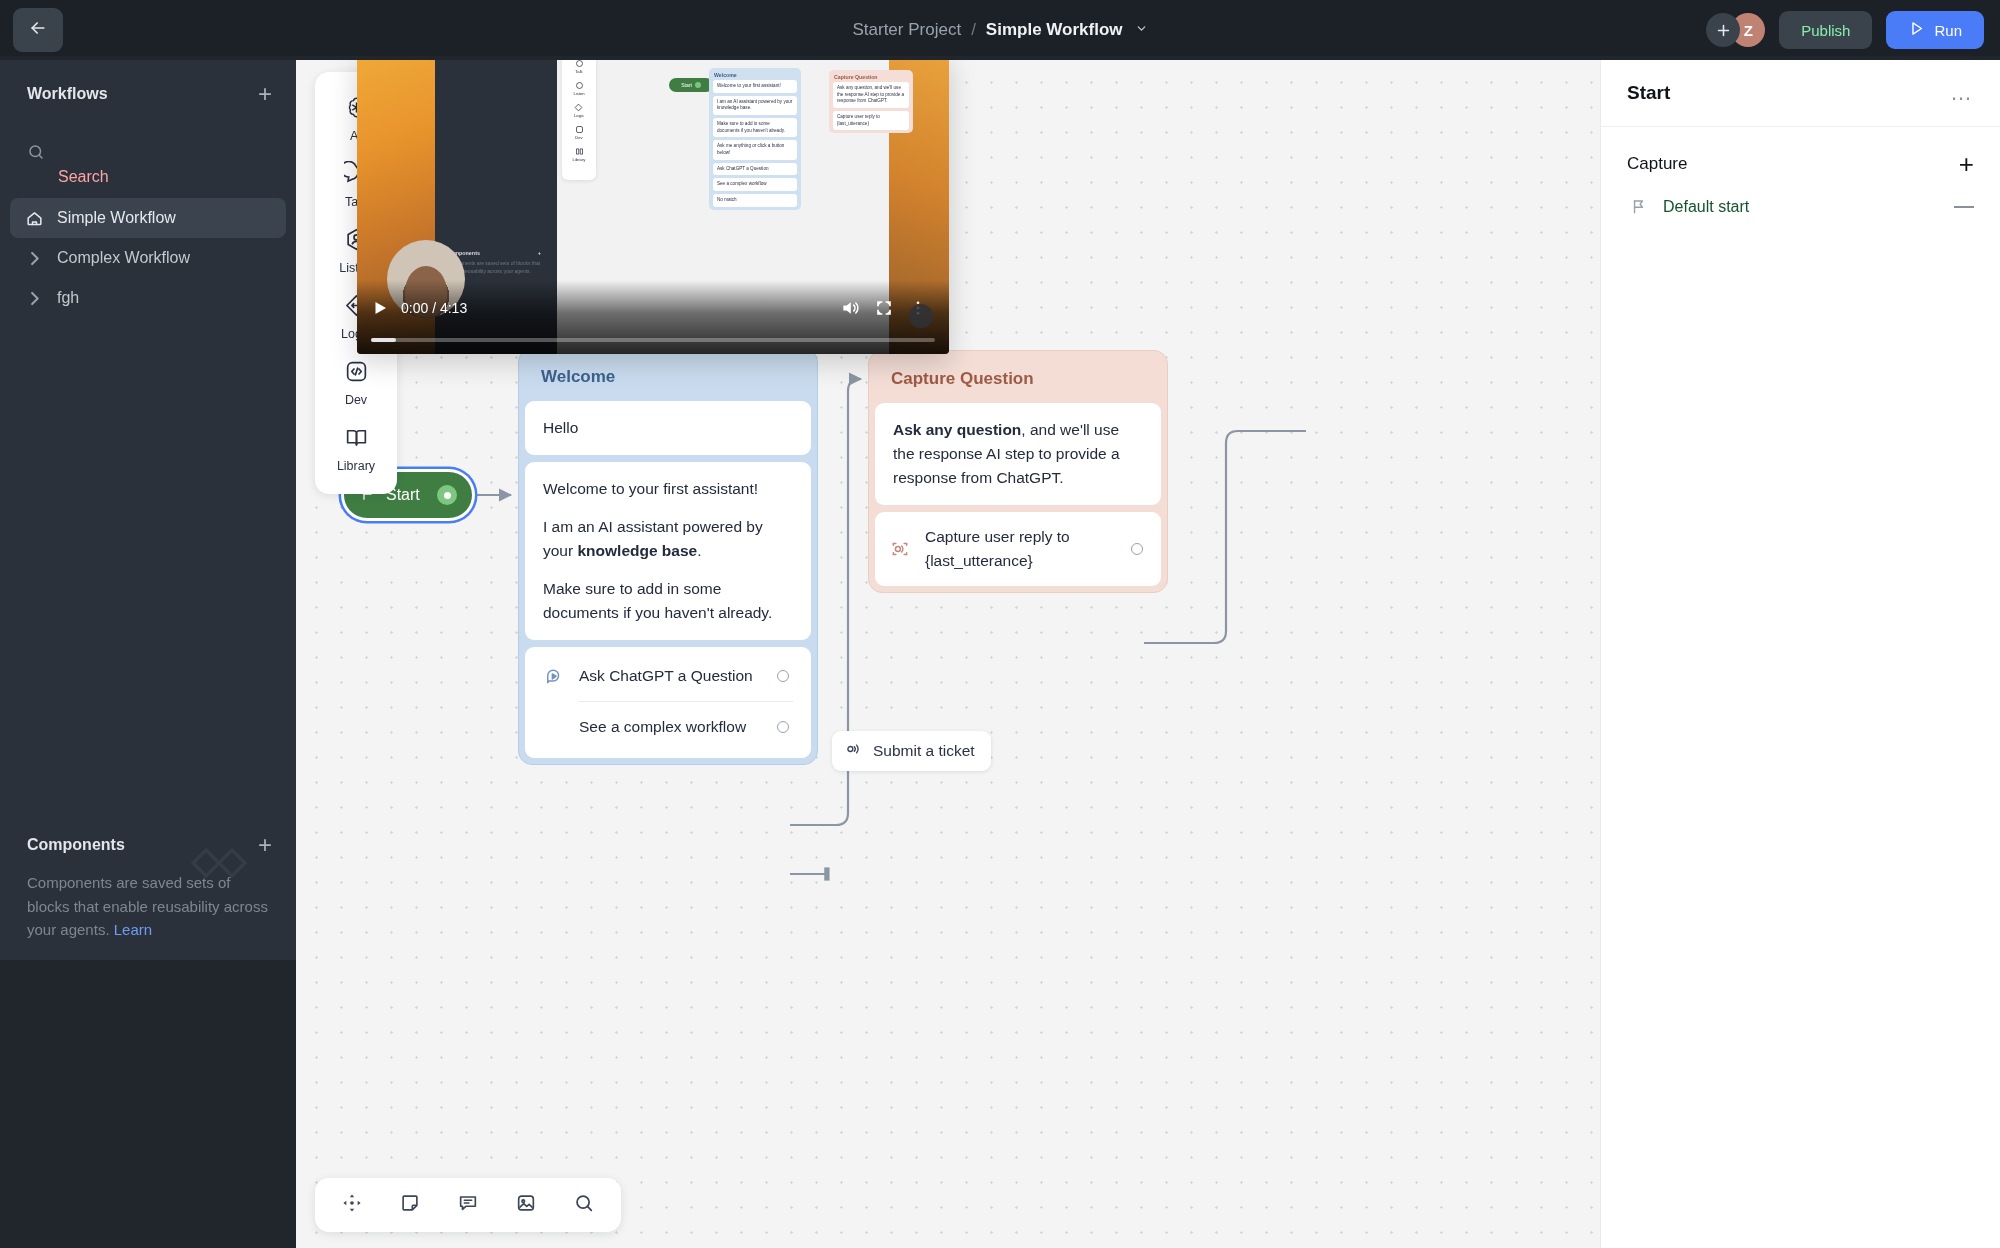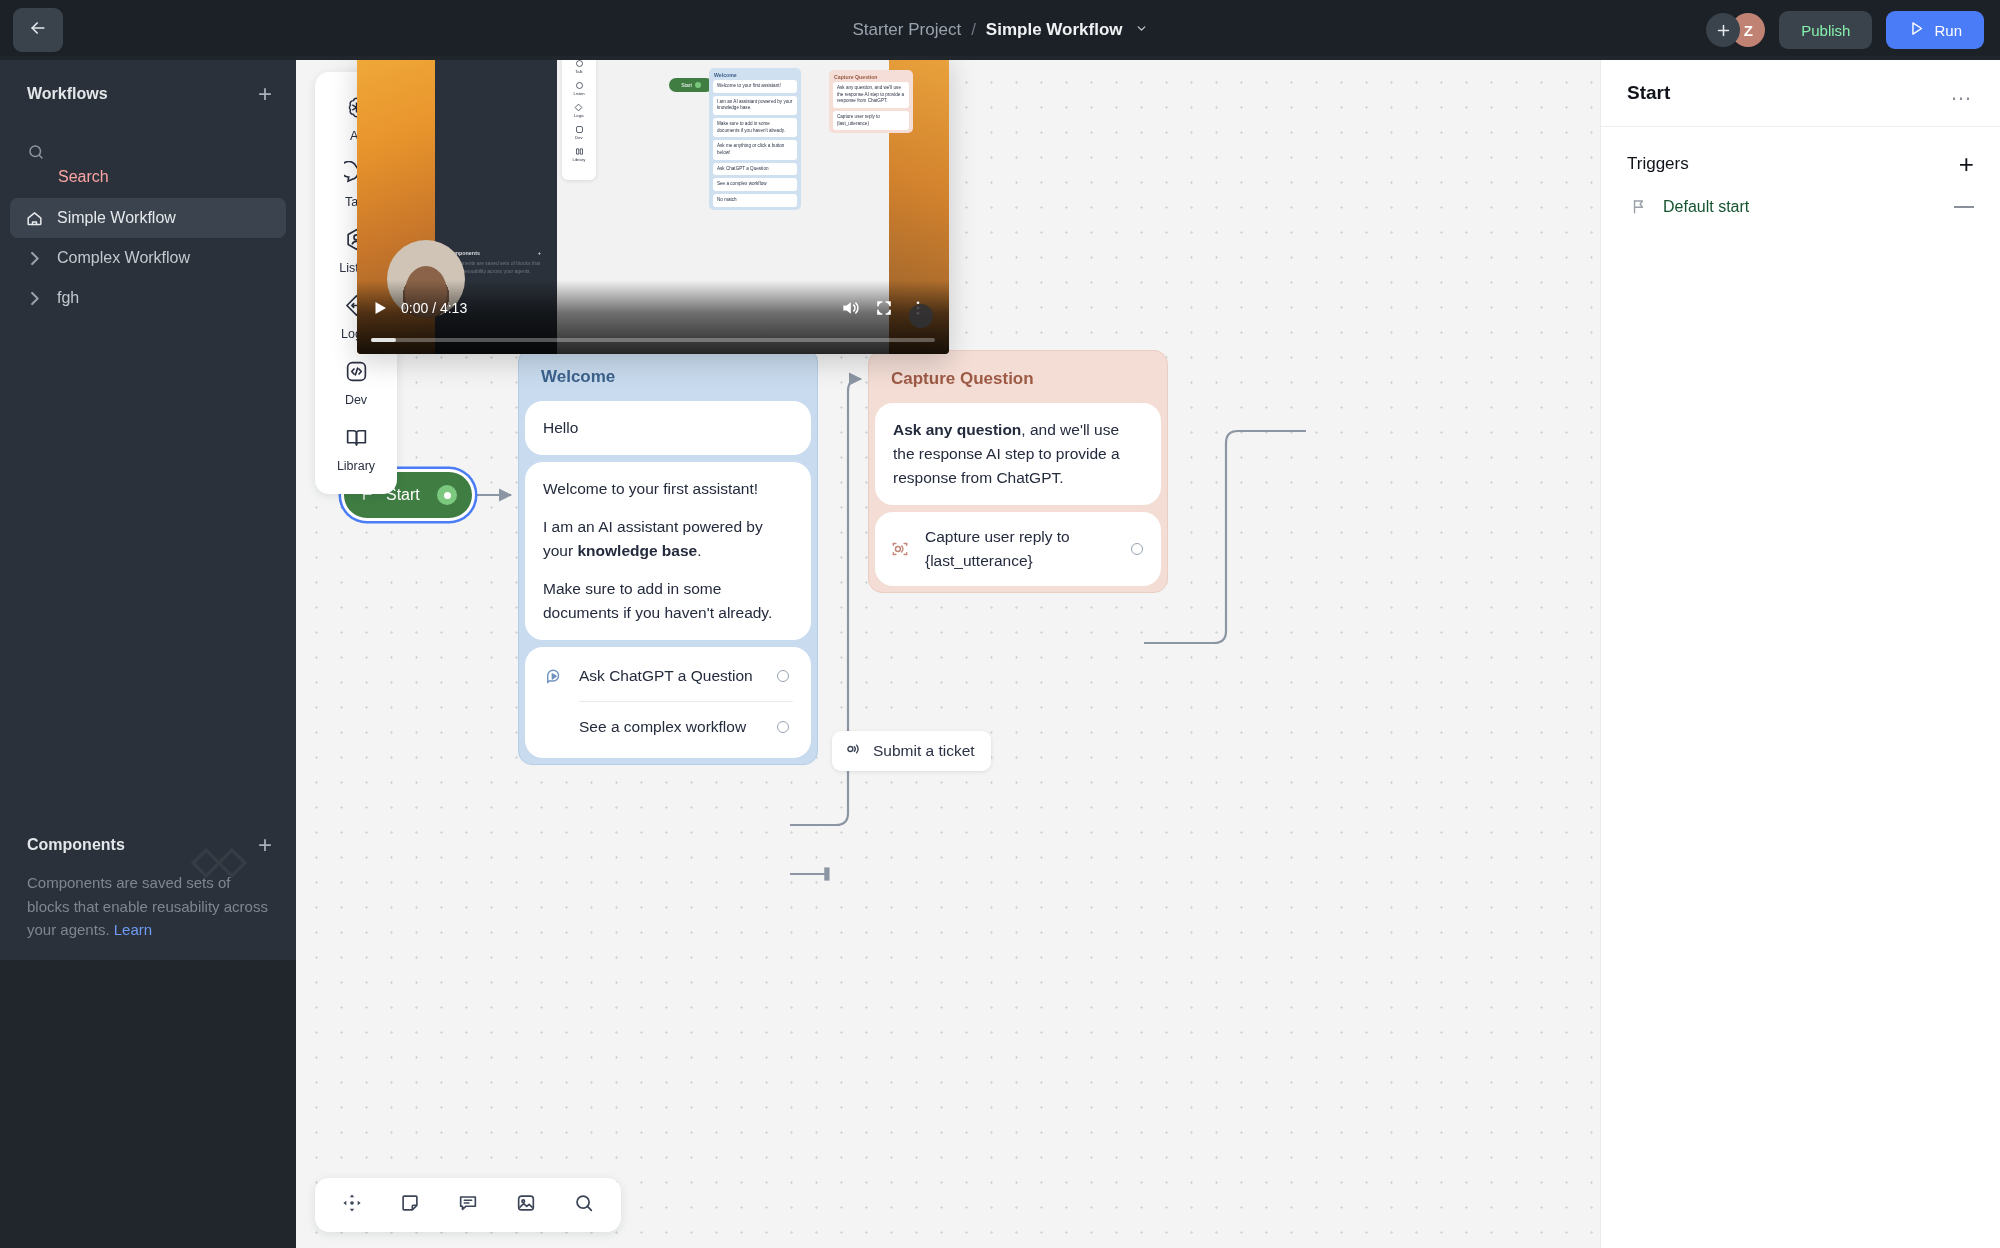--- a/index.html
+++ b/index.html
@@ -218,21 +218,21 @@
     width: 20px; height: 20px; border-radius: 50%; background: #7cc87f;
     display: flex; align-items: center; justify-content: center; margin-left: auto;
   }
   .start-node .port i { width: 7px; height: 7px; border-radius: 50%; background: #fff; display:block;}
 
   .group {
     border-radius: 14px; padding: 6px; cursor: pointer;
   }
   .group .g-title { font-size: 17px; font-weight: 600; padding: 12px 16px 14px; }
   .group .g-card {
-    background: #fff; border-radius: 18px; margin-bottom: 7px; padding: 15px 18px;
+    background: #fff; border-radius: 9px; margin-bottom: 7px; padding: 15px 18px;
     font-size: 15.5px; color: #242b3d; line-height: 1.55;
   }
   .group .g-card:last-child{ margin-bottom:0; }
 
   .welcome-node { left: 222px; top: 288px; width: 300px;
      background: #c9dcef; border: 1.5px solid #b5cde6; }
   .welcome-node .g-title { color: #3c628c; }
   .welcome-node .g-card p + p { margin-top: 14px; }
   .welcome-node .g-card b { font-weight: bold; }
 
@@ -720,21 +720,21 @@
     </div>
   </div>
 
   <div class="rightpanel">
     <div class="rp-head">
       <span class="rp-title">Start</span>
       <span class="rp-dots">…</span>
     </div>
 
     <div class="rp-sec-head">
-      <span class="rp-sec-title">Triggers</span>
+      <span class="rp-sec-title">Capture</span>
       <span class="rp-plus">+</span>
     </div>
 
     <div class="rp-row muted">
       <span class="ico">
         <svg viewBox="0 0 24 24" fill="none" stroke="#9aa0a8" stroke-width="1.8" stroke-linecap="round" stroke-linejoin="round">
           <path d="M7 20V5"></path>
             <path d="M7 5h10l-3 4 3 4H7"></path>
         </svg>
       </span>

